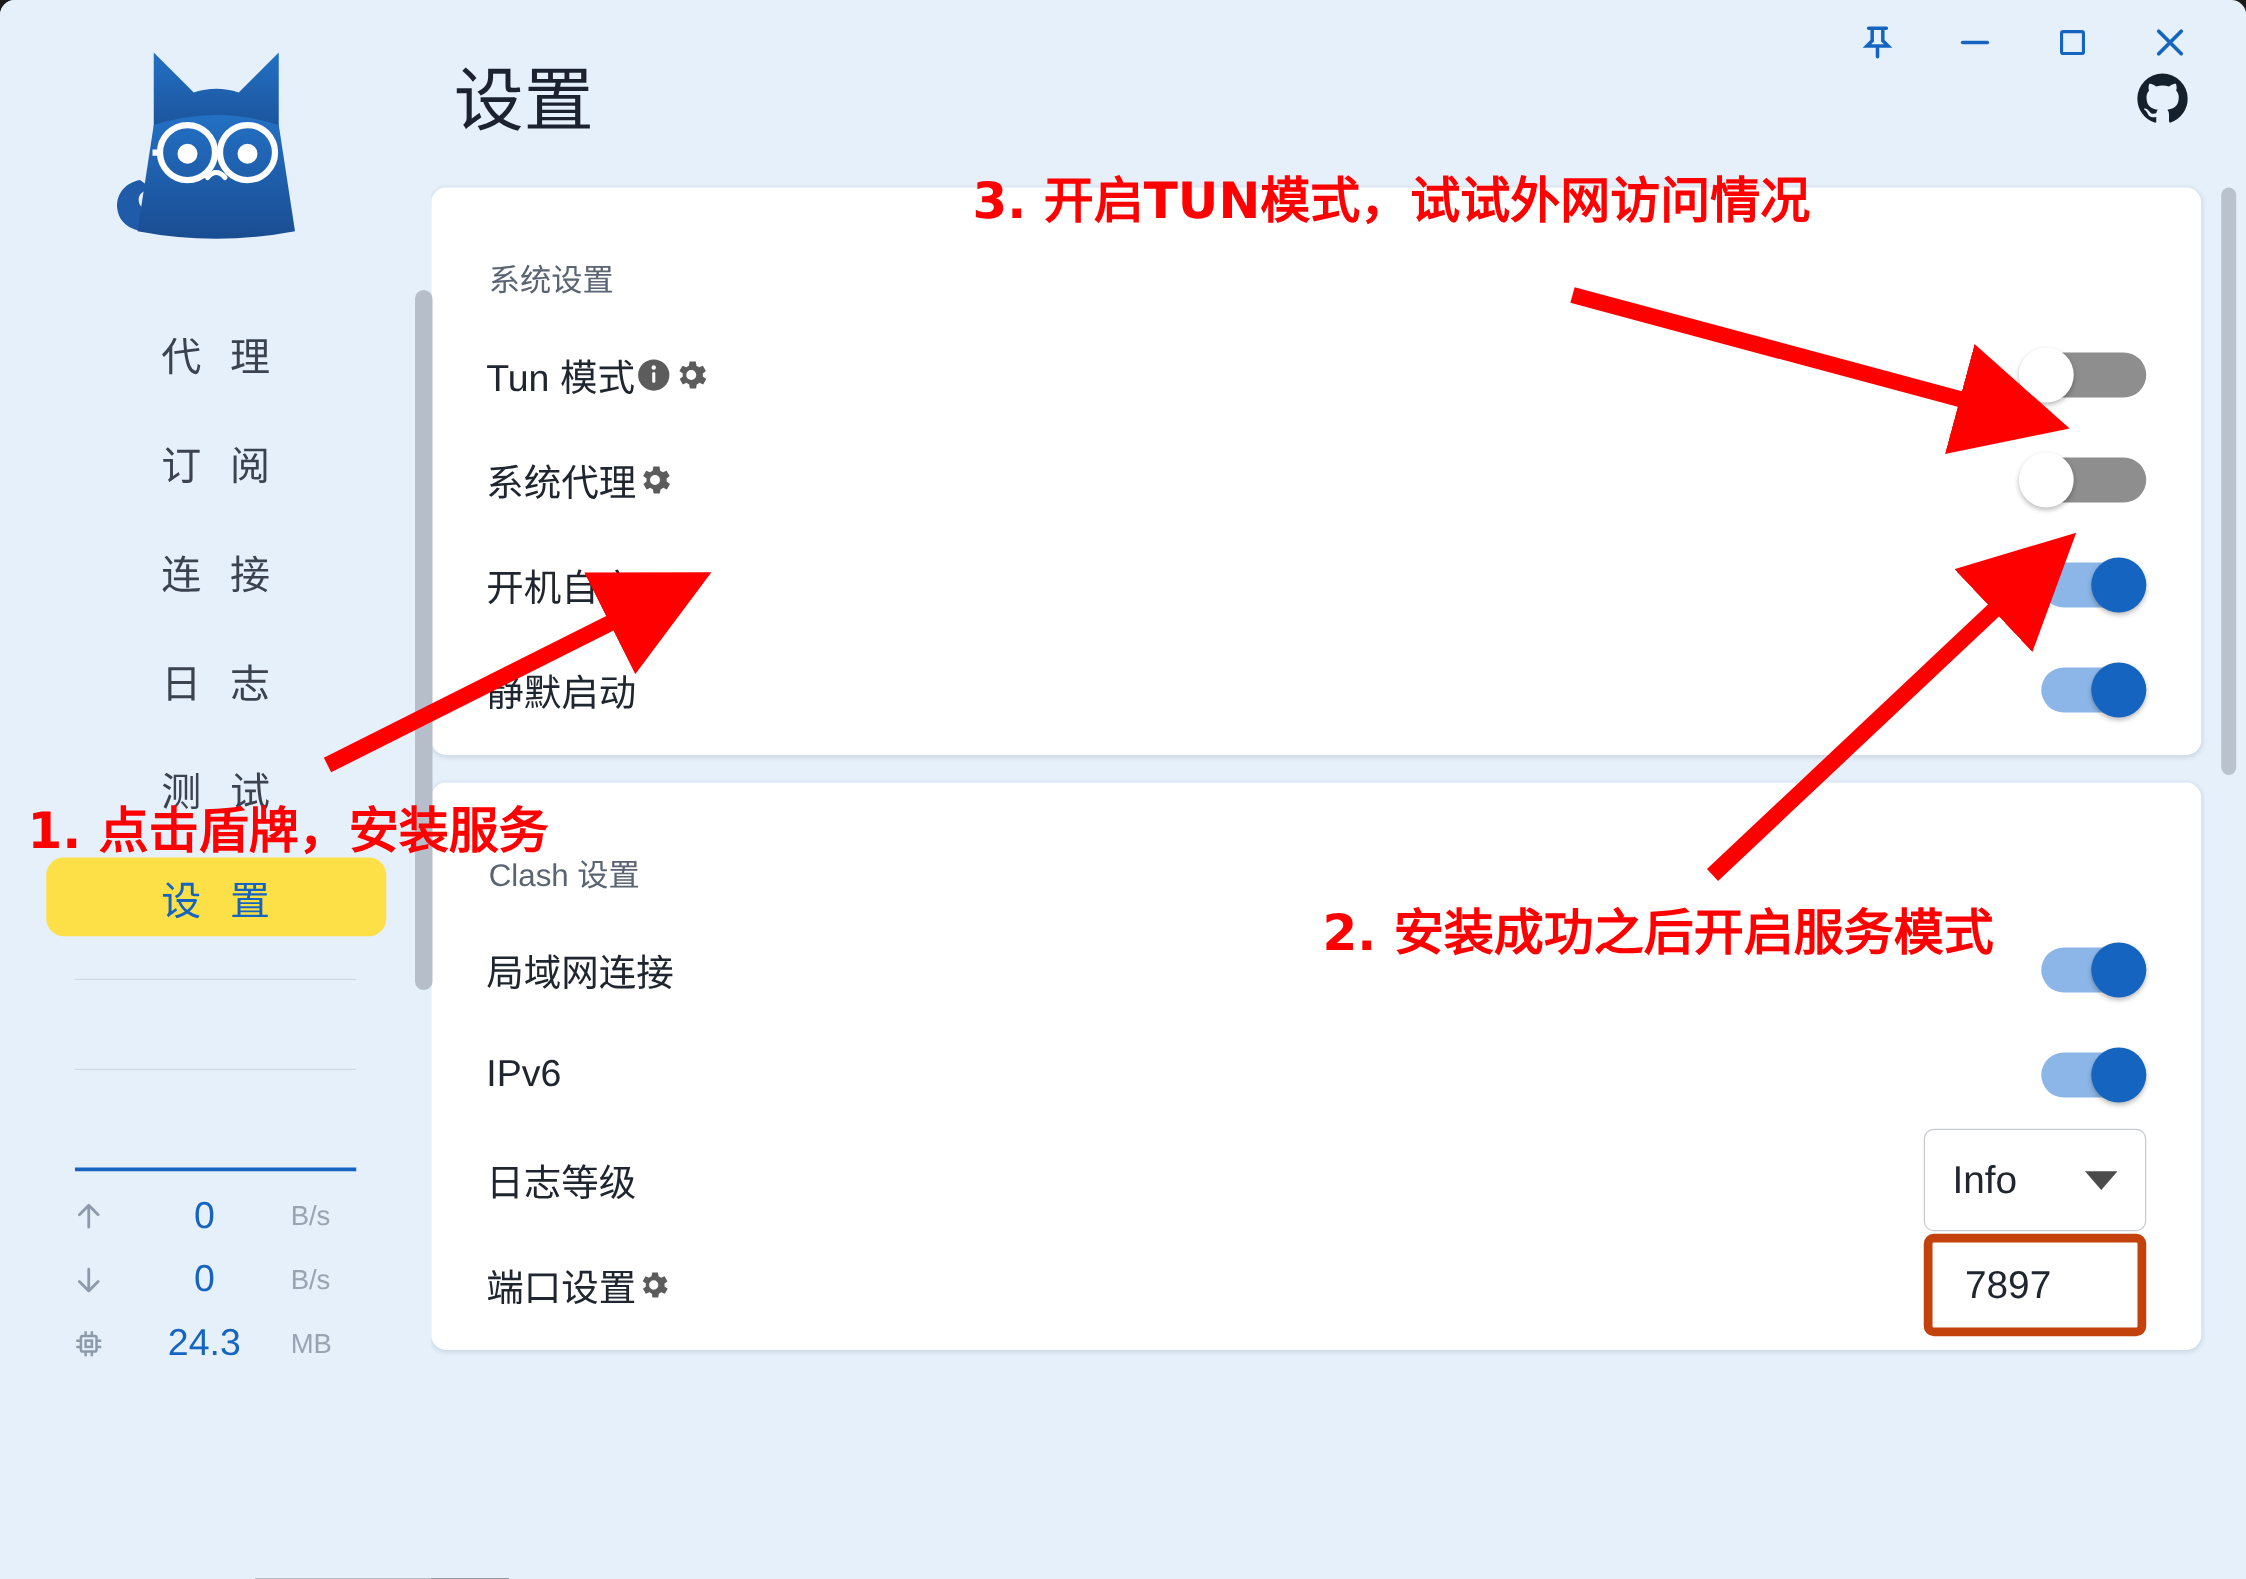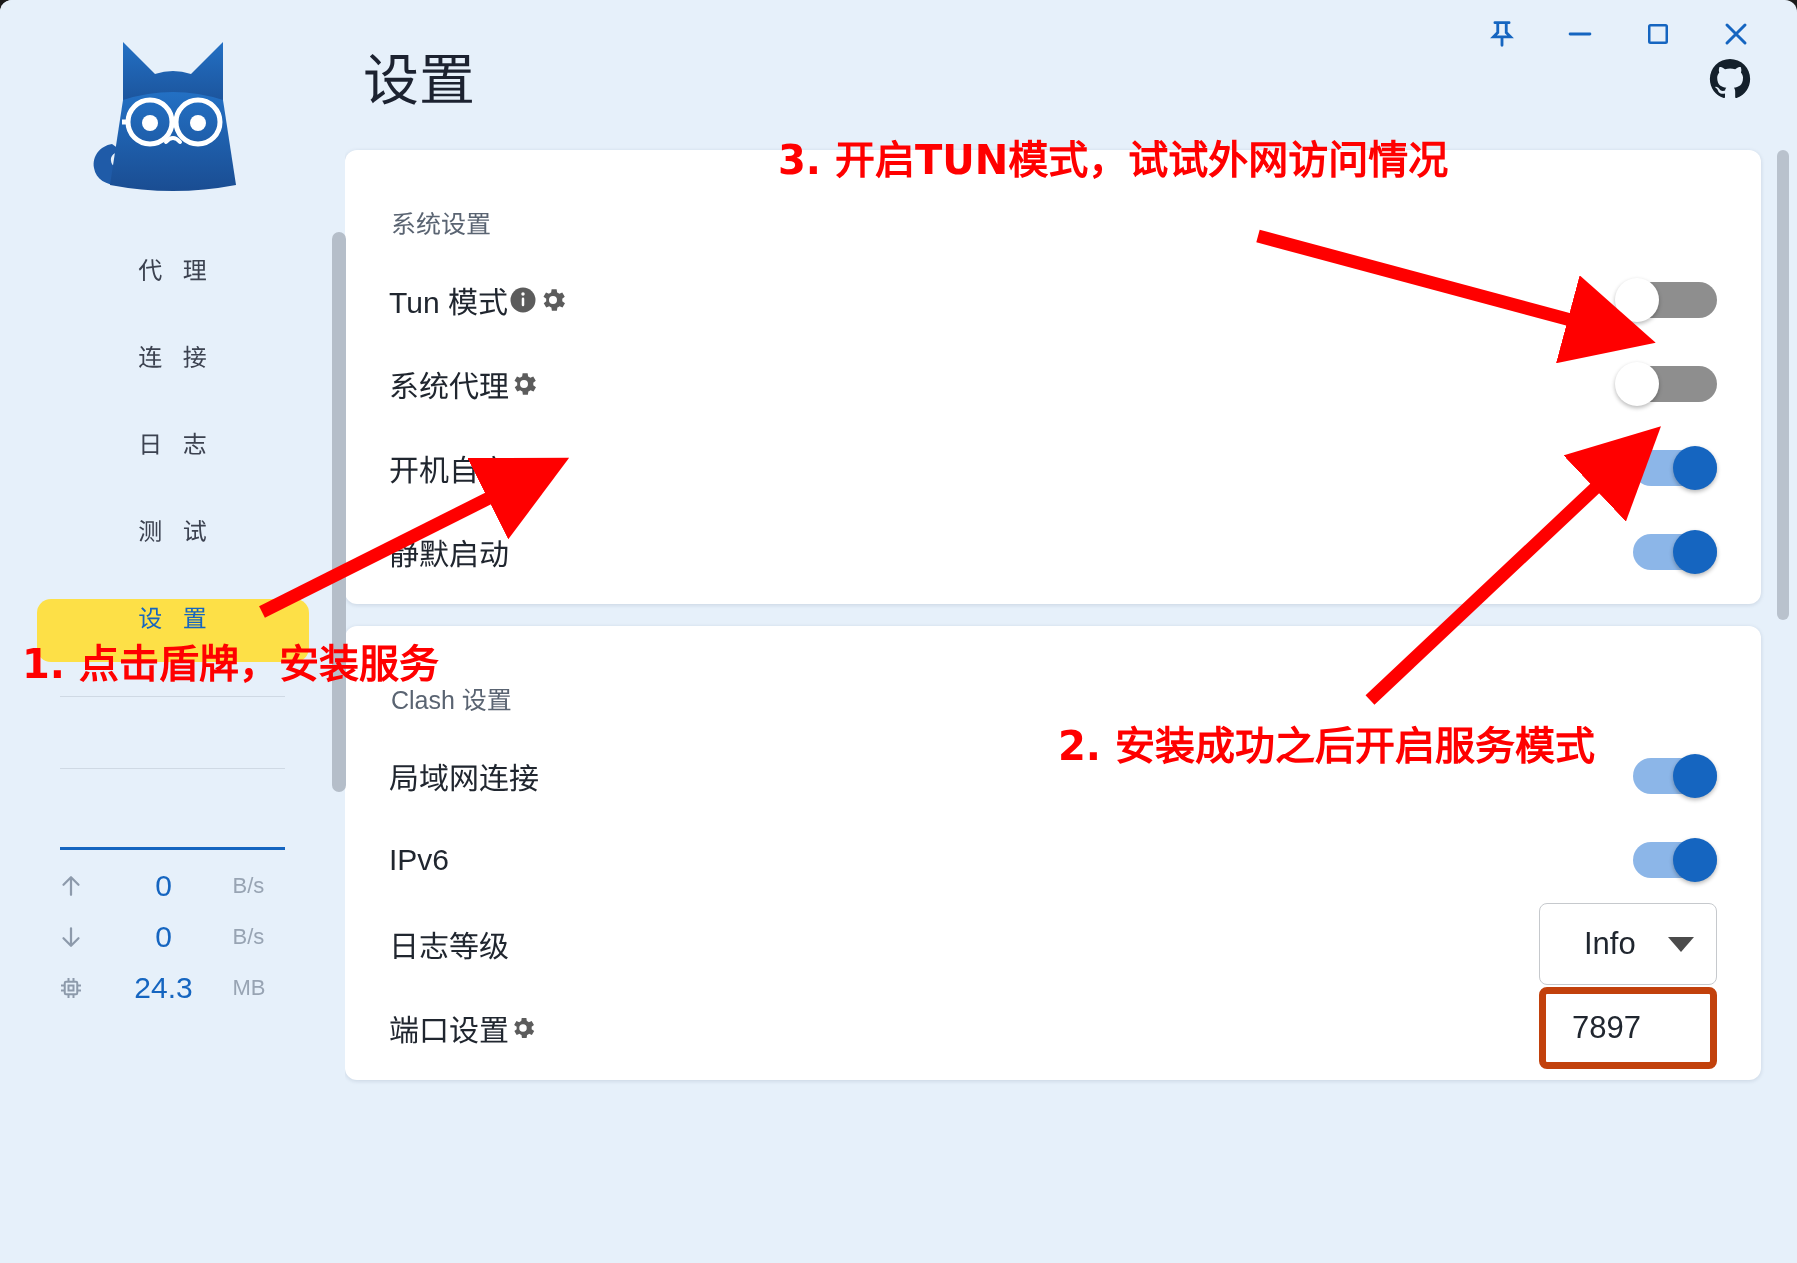--- a/index.html
+++ b/index.html
@@ -34,22 +34,22 @@
   .sidebar {
     position: absolute; left: 0; top: 0; width: 345px; height: 1263px;
     background: #e6f0fa;
     display: flex; flex-direction: column; align-items: center;
     z-index: 20;
   }
   .logo { margin-top: 22px; width: 190px; height: 205px; }
   .nav { margin-top: 24px; width: 100%; display: flex; flex-direction: column; align-items: center; }
   .nav-item {
     width: 272px; height: 63px;
-    display: flex; justify-content: center;
-    font-size: 24px; color: #3c4250; letter-spacing: 7px;
+    display: flex; align-items: center; justify-content: center;
+    font-size: 32px; color: #3c4250; letter-spacing: 7px;
     border-radius: 14px; margin-bottom: 24px; text-indent: 7px;
   }
   .nav-item.active { background: #fde047; color: #1565c0; }
 
   .chartbox { width: 225px; height: 160px; margin-top: 4px; position: relative; }
   .chartbox .gl { position: absolute; left: 0; right: 0; height: 1px; background: #cfd9e4; }
   .chartbox .axis { position: absolute; left: 0; right: 0; bottom: 0; height: 3px; background: #1565c0; }
 
   .stats { width: 252px; margin-top: 10px; }
   .stat-row {
@@ -101,21 +101,21 @@
     box-shadow: 0 2px 4px rgba(0,0,0,0.28);
   }
   .switch.off .track { background: #8e8e8e; }
   .switch.off .knob { left: 0; background: #ffffff; }
   .switch.on .track { background: #8cb6e8; }
   .switch.on .knob  { right: 0; background: #1565c0; }
 
   .select {
     min-width: 178px; height: 82px; border: 1px solid #c6c9cd; border-radius: 8px;
     display: flex; align-items: center; justify-content: space-between;
-    padding: 0 22px 0 44px; font-size: 31px; color: #20262f; background: #fff;
+    padding: 0 22px 0 22px; font-size: 31px; color: #20262f; background: #fff;
   }
   .caret { width: 0; height: 0; border-left: 13px solid transparent;
            border-right: 13px solid transparent; border-top: 15px solid #4b4b4b; margin-left: 26px;}
   .field {
     min-width: 178px; height: 82px; border: 7px solid #c2410c; border-radius: 8px;
     display: flex; align-items: center; padding: 0 26px; font-size: 31px;
     color: #20262f; background: #fff;
   }
 
   
@@ -192,20 +192,23 @@
         <circle cx="120" cy="101" r="8" fill="#ffffff"></circle>
         <path d="M88 120 q7 -8 14 0" fill="none" stroke="#ffffff" stroke-width="4" stroke-linecap="round"></path>
       </svg>
     </div>
 
     <div class="nav">
       <div class="nav-item">
           <span>代 理</span>
         </div>
       <div class="nav-item">
+          <span>订 阅</span>
+        </div>
+      <div class="nav-item">
           <span>连 接</span>
         </div>
       <div class="nav-item">
           <span>日 志</span>
         </div>
       <div class="nav-item">
           <span>测 试</span>
         </div>
       <div class="nav-item active">
           <span>设 置</span>

